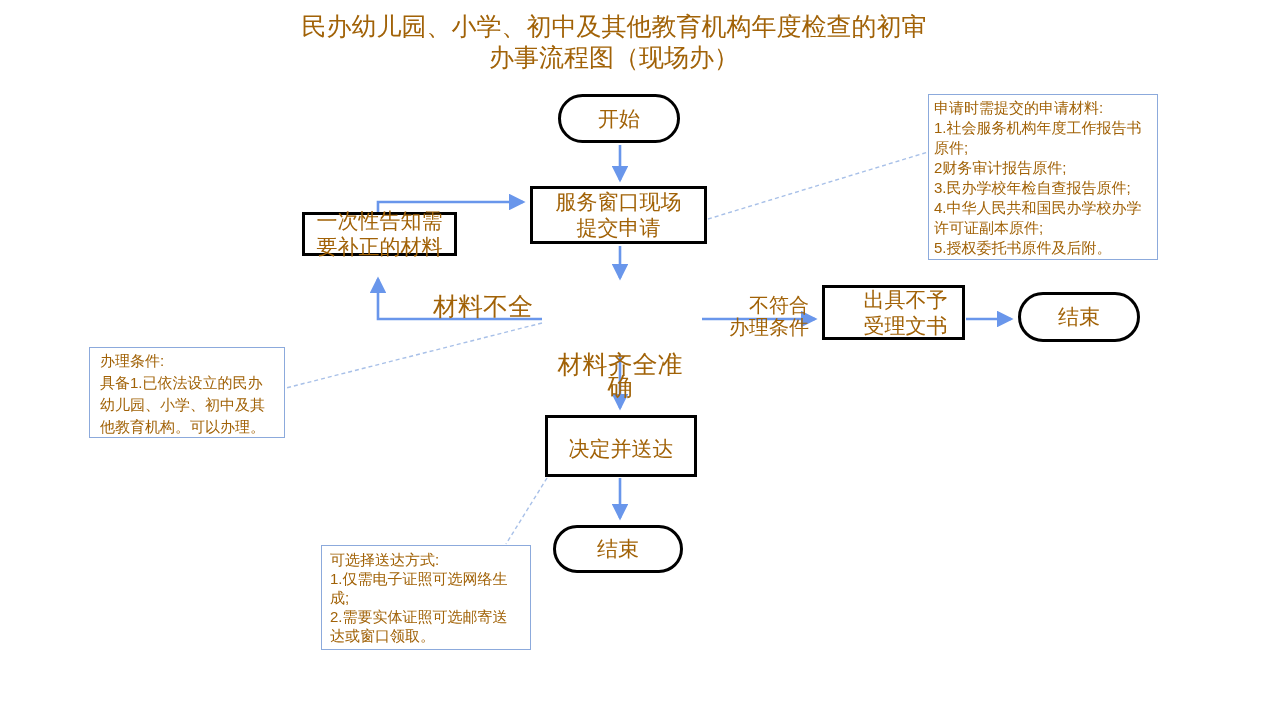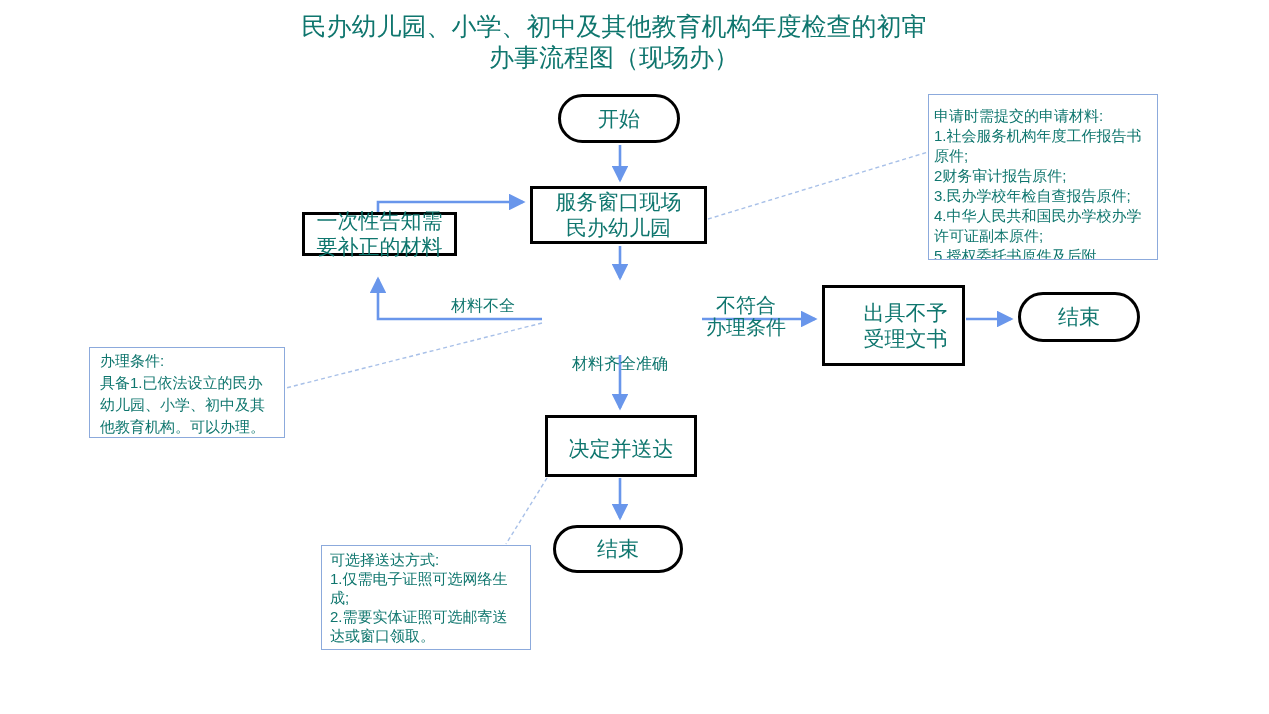--- a/index.html
+++ b/index.html
@@ -3,21 +3,21 @@
 <meta charset="utf-8">
 <style>
   html, body { margin: 0; padding: 0; background: #ffffff; }
   .canvas {
     position: relative;
     width: 1269px;
     height: 714px;
     background: #ffffff;
     overflow: hidden;
     font-family: "Liberation Sans", "DejaVu Sans", sans-serif;
-    color: #0f766e;
+    color: #a16207;
   }
   .title {
     position: absolute;
     left: 0; top: 11px;
     width: 1228px;
     text-align: center;
     font-size: 25px;
     line-height: 31px;
     font-weight: 500;
     white-space: pre-line;
@@ -54,53 +54,53 @@
     position: absolute;
     left: 0; top: 0; right: 0; bottom: 0;
     display: flex; align-items: center; justify-content: center;
     font-size: 21px;
   }
   .edge-label {
     position: absolute;
     z-index: 3;
     background: transparent;
     text-align: center;
-    font-size: 16px;
+    font-size: 25px;
     line-height: 22px;
     white-space: pre-line;
   }
   .note {
     position: absolute;
     box-sizing: border-box;
     background: #ffffff;
     border: 1.5px solid #8caadc;
     font-size: 15px;
     line-height: 20px;
     text-align: left;
     white-space: pre-line;
     z-index: 2;
     overflow: hidden;
   }
-  .note-materials { left: 928px; top: 94px;  width: 230px; height: 166px; padding: 11px 5px; }
+  .note-materials { left: 928px; top: 94px;  width: 230px; height: 166px; padding: 3px 5px; }
   .note-condition { left: 89px;  top: 347px; width: 196px; height: 91px;  padding: 2px 10px; line-height: 22px; }
   .note-delivery  { left: 321px; top: 545px; width: 210px; height: 105px; padding: 4px 8px;  line-height: 19px; }
 
   .node-start     { left: 558px;  top: 94px;  width: 122px; height: 49px; }
   .node-submit    { left: 530px;  top: 186px; width: 177px; height: 58px; }
   .node-notify    { left: 302px;  top: 212px; width: 155px; height: 44px; }
-  .node-reject    { left: 822px;  top: 285px; width: 143px; height: 81px; padding-left: 24px; }
+  .node-reject    { left: 822px;  top: 285px; width: 143px; height: 55px; padding-left: 24px; }
   .node-end-right { left: 1018px; top: 292px; width: 122px; height: 50px; }
   .node-decide    { left: 545px;  top: 415px; width: 152px; height: 62px;
                     align-items: center; padding-top: 5px; }
   .node-end-bottom{ left: 553px;  top: 525px; width: 130px; height: 48px; border-radius: 24px; }
   .diamond-review { left: 540px;  top: 284px; width: 162px; height: 70px; }
 
   .lbl-incomplete    { left: 430px; top: 295px; width: 106px; }
   .lbl-complete      { left: 548px; top: 353px; width: 144px; }
-  .lbl-not-qualified { left: 698px; top: 294px; width: 96px; font-size: 20px; }
+  .lbl-not-qualified { left: 713px; top: 294px; width: 96px; font-size: 20px; text-align: right; }
 </style>
 </head>
 <body>
 
 <div class="canvas">
 
   <div class="title">民办幼儿园、小学、初中及其他教育机构年度检查的初审
 办事流程图（现场办）</div>
 
   <svg class="connectors" viewBox="0 0 1269 714" xmlns="http://www.w3.org/2000/svg" aria-hidden="true">
@@ -127,21 +127,21 @@
       <path d="M547,478 L506,544"></path>
     </g>
   </svg>
 
   <div class="node stadium node-start">
     <span>开始</span>
   </div>
 
   <div class="node node-submit">
     <span>服务窗口现场
-民办幼儿园</span>
+提交申请</span>
   </div>
 
   <div class="node node-notify">
     <span>一次性告知需
 要补正的材料</span>
   </div>
 
 
   <div class="node node-reject">
     <span>出具不予

